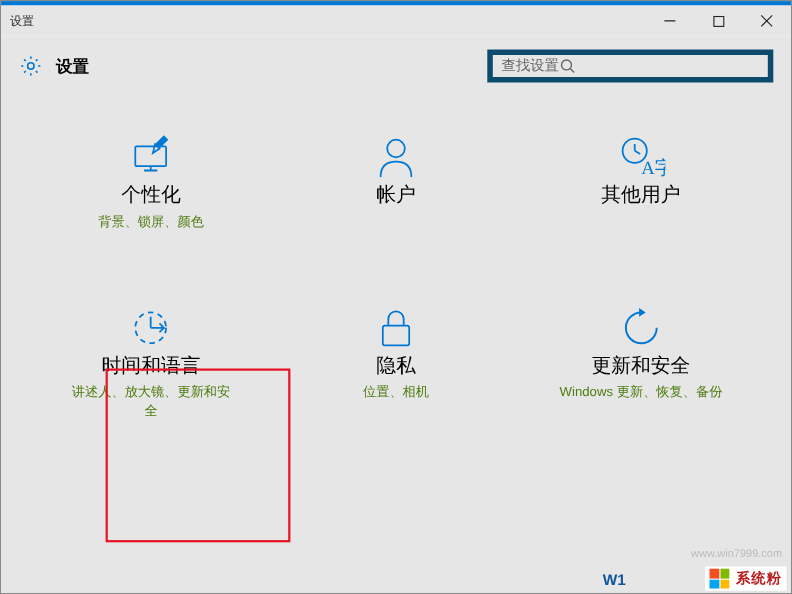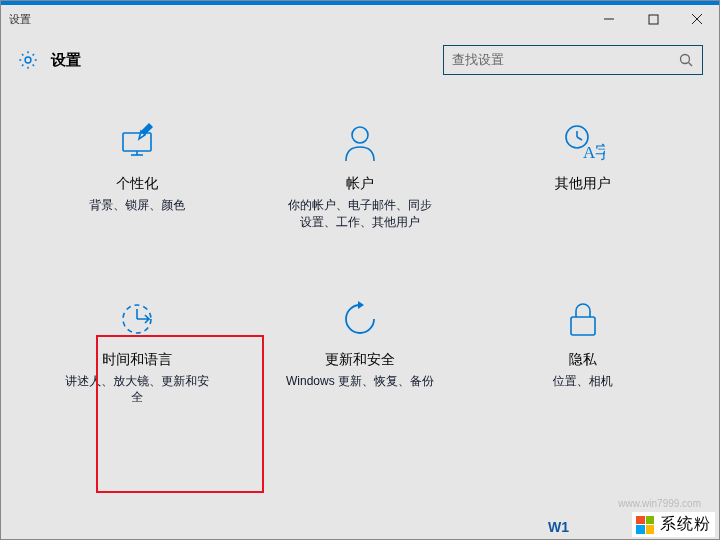--- a/index.html
+++ b/index.html
@@ -60,26 +60,26 @@
     }
     .header-title {
       font-size: 15px;
       font-weight: bold;
       color: #000;
     }
     .gear-icon svg { display: block; }
     .search-box {
       width: 260px;
       height: 30px;
-      border: 1px solid #0c4a6e;
+      border: 5px solid #0c4a6e;
       background: #e6e6e6;
       display: flex;
       align-items: center;
       padding: 0 8px;
-      justify-content: space-between;
+      justify-content: flex-start;
     }
     .search-placeholder {
       font-size: 13px;
       color: #666;
     }
     .search-icon svg { display: block; }
     .grid {
       display: grid;
       grid-template-columns: repeat(3, 1fr);
       padding: 30px 30px 10px 30px;
@@ -92,31 +92,30 @@
       align-items: center;
       text-align: center;
       padding: 8px 4px;
     }
     .tile-icon {
       width: 44px;
       height: 44px;
       display: flex;
       align-items: center;
       justify-content: center;
-      margin-bottom: 10px;
     }
     .tile-icon svg { display: block; }
     .tile-title {
-      font-size: 14px;
+      font-size: 18px;
       color: #000;
       margin-bottom: 4px;
     }
     .tile-subtitle {
       font-size: 12px;
-      color: #0f172a;
+      color: #4d7c0f;
       line-height: 1.4;
       max-width: 150px;
     }
     .highlight-box {
       position: absolute;
       border: 2px solid #e81123;
       pointer-events: none;
       left: 95px;
       top: 302px;
       width: 168px;
@@ -136,22 +135,22 @@
       width: 18px; height: 18px;
       display: grid;
       grid-template-columns: 1fr 1fr;
       grid-template-rows: 1fr 1fr;
       gap: 1px;
     }
     .wm-logo span:nth-child(1){background:#f25022}
     .wm-logo span:nth-child(2){background:#7fba00}
     .wm-logo span:nth-child(3){background:#00a4ef}
     .wm-logo span:nth-child(4){background:#ffb900}
-    .wm-text { font-size: 16px; color: #000000; font-weight: 400; letter-spacing: 1px; }
-    .wm-url { position:absolute; right: 18px; bottom: 32px; font-size:10px; color:#bbb;}
+    .wm-text { font-size: 13px; color: #b91c1c; font-weight: 700; letter-spacing: 1px; }
+    .wm-url { position:absolute; right: 8px; bottom: 32px; font-size:10px; color:#bbb;}
     .blue-wtext { position:absolute; bottom:6px; right:150px; color:#1256a0; font-weight:bold; font-size:14px;}
   </style>
 </head>
 <body>
 
 <div class="window-bar"></div>
 
 <div class="titlebar">
   <span class="titlebar-title">设置</span>
   <div class="window-controls">
@@ -214,21 +213,20 @@
     </div>
 
     <div class="tile">
       <div class="tile-icon">
         <svg width="44" height="44" viewBox="0 0 44 44" fill="none" stroke="#0078d4" stroke-width="1.6">
           <circle cx="22" cy="14" r="8"></circle>
           <path d="M8 40 C8 30 14 26 22 26 C30 26 36 30 36 40"></path>
         </svg>
       </div>
       <div class="tile-title">帐户</div>
-      <div class="tile-subtitle">你的帐户、电子邮件、同步设置、工作、其他用户</div>
     </div>
 
     <div class="tile">
       <div class="tile-icon">
         <svg width="44" height="44" viewBox="0 0 44 44" fill="none" stroke="#0078d4" stroke-width="1.6">
           <circle cx="16" cy="16" r="11"></circle>
           <line x1="16" y1="10" x2="16" y2="16"></line>
           <line x1="16" y1="16" x2="21" y2="19"></line>
           <text x="22" y="37" font-size="17" fill="#0078d4" stroke="none" font-family="Microsoft YaHei">A字</text>
         </svg>
@@ -243,38 +241,38 @@
           <line x1="22" y1="12" x2="22" y2="22"></line>
           <path d="M22 22 L34 22 L30 18 M34 22 L30 26"></path>
         </svg>
       </div>
       <div class="tile-title">时间和语言</div>
       <div class="tile-subtitle">讲述人、放大镜、更新和安全</div>
     </div>
 
     <div class="tile">
       <div class="tile-icon">
+        <svg width="44" height="44" viewBox="0 0 44 44" fill="none" stroke="#0078d4" stroke-width="1.6">
+          <rect x="10" y="20" width="24" height="18" rx="2"></rect>
+          <path d="M15 20 V14 a7 7 0 0 1 14 0 V20"></path>
+        </svg>
+      </div>
+      <div class="tile-title">隐私</div>
+      <div class="tile-subtitle">位置、相机</div>
+    </div>
+
+    <div class="tile">
+      <div class="tile-icon">
         <svg width="44" height="44" viewBox="0 0 44 44" fill="none" stroke="#0078d4" stroke-width="1.8">
           <path d="M36 22 A14 14 0 1 1 22 8"></path>
           <path d="M20 4 L26 8 L20 12" fill="#0078d4" stroke="none"></path>
         </svg>
       </div>
       <div class="tile-title">更新和安全</div>
       <div class="tile-subtitle">Windows 更新、恢复、备份</div>
-    </div>
-
-    <div class="tile">
-      <div class="tile-icon">
-        <svg width="44" height="44" viewBox="0 0 44 44" fill="none" stroke="#0078d4" stroke-width="1.6">
-          <rect x="10" y="20" width="24" height="18" rx="2"></rect>
-          <path d="M15 20 V14 a7 7 0 0 1 14 0 V20"></path>
-        </svg>
-      </div>
-      <div class="tile-title">隐私</div>
-      <div class="tile-subtitle">位置、相机</div>
     </div>
 
   </div>
 
   <div class="highlight-box"></div>
 
   <span class="blue-wtext">W1</span>
   <span class="wm-url">www.win7999.com</span>
   <div class="watermark">
     <div class="wm-logo">

